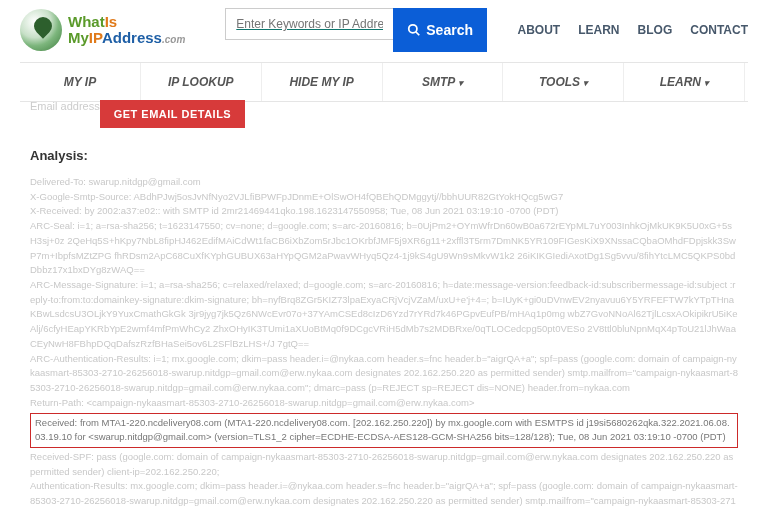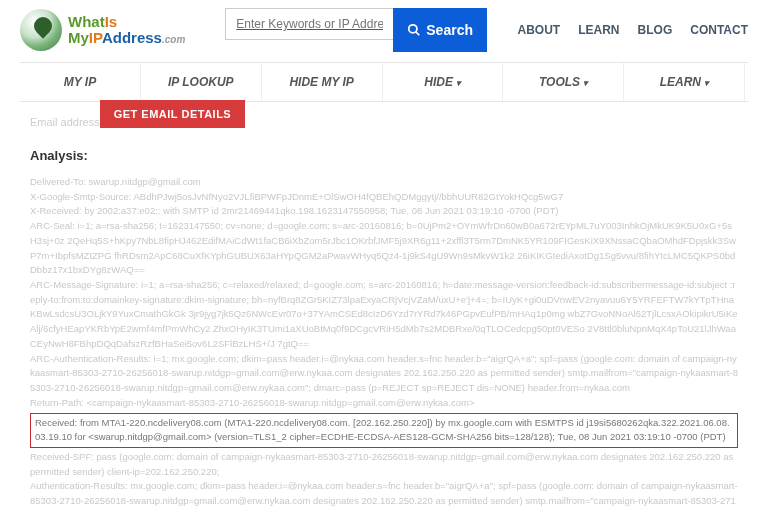--- a/index.html
+++ b/index.html
@@ -15,21 +15,21 @@
   .lt-sub { font-size: 10px; color: #999; font-style: italic; }
   .search-wrap { margin-left: 40px; display: flex; }
   .search-input { width: 168px; height: 32px; border: 1px solid #ccc; border-right: none; padding: 0 10px; font-size: 12px; color: #0f766e; outline: none; text-decoration: underline; }
   .search-btn { height: 44px; background: #0b5ed7; color: #fff; border: none; padding: 0 14px; font-size: 14px; font-weight: bold; display: flex; align-items: center; cursor: pointer; }
   .search-btn svg { margin-right: 5px; }
   .top-nav { margin-left: auto; display: flex; gap: 18px; font-size: 12px; font-weight: 600; color: #546; }
   .top-nav a { color: #47586b; text-decoration: none; }
   .main-nav { display: flex; border-top: 1px solid #e5e5e5; border-bottom: 1px solid #e5e5e5; margin: 6px 20px 0; }
   .main-nav a { flex: none; padding: 12px 0; width: 16.6%; text-align: center; font-size: 12px; font-weight: 700; color: #555; text-decoration: none; border-right: 1px solid #eee; font-style: italic; }
   .caret { font-size: 9px; margin-left: 3px; }
-  .subbar { display: flex; align-items: flex-end; padding: 0 30px 6px; margin-top: -2px; }
+  .subbar { display: flex; align-items: flex-start; padding: 0 30px 6px; margin-top: -2px; }
   .sub-label { color: #ccc; font-size: 11px; }
   .sub-btn { background: #d73a3a; color: #fff; border: none; padding: 8px 14px; font-size: 11px; font-weight: 700; letter-spacing: .5px; }
   .content { padding: 14px 30px 10px; }
   .analysis-title { font-size: 13px; font-weight: 700; color: #333; margin-bottom: 12px; }
   .log { font-size: 9.5px; line-height: 1.55; color: #c8c8c8; word-break: break-all; }
   .log .line { margin: 0; }
   .redbox { border: 1.5px solid #cc2a2a; padding: 2px 4px; color: #777; margin: 2px 0; }
   .redbox .k { color: #777; }
 </style>
 </head>
@@ -58,21 +58,21 @@
     <a>LEARN</a>
     <a>BLOG</a>
     <a>CONTACT</a>
   </div>
 </div>
 
 <div class="main-nav">
   <a>MY IP</a>
   <a>IP LOOKUP</a>
   <a>HIDE MY IP</a>
-  <a><span>HIDE</span><span class="caret">▾</span></a>
+  <a><span>SMTP</span><span class="caret">▾</span></a>
   <a><span>TOOLS</span><span class="caret">▾</span></a>
   <a><span>LEARN</span><span class="caret">▾</span></a>
 </div>
 
 <div class="subbar">
   <span class="sub-label">Email address</span>
   <button class="sub-btn">GET EMAIL DETAILS</button>
 </div>
 
 <div class="content">

